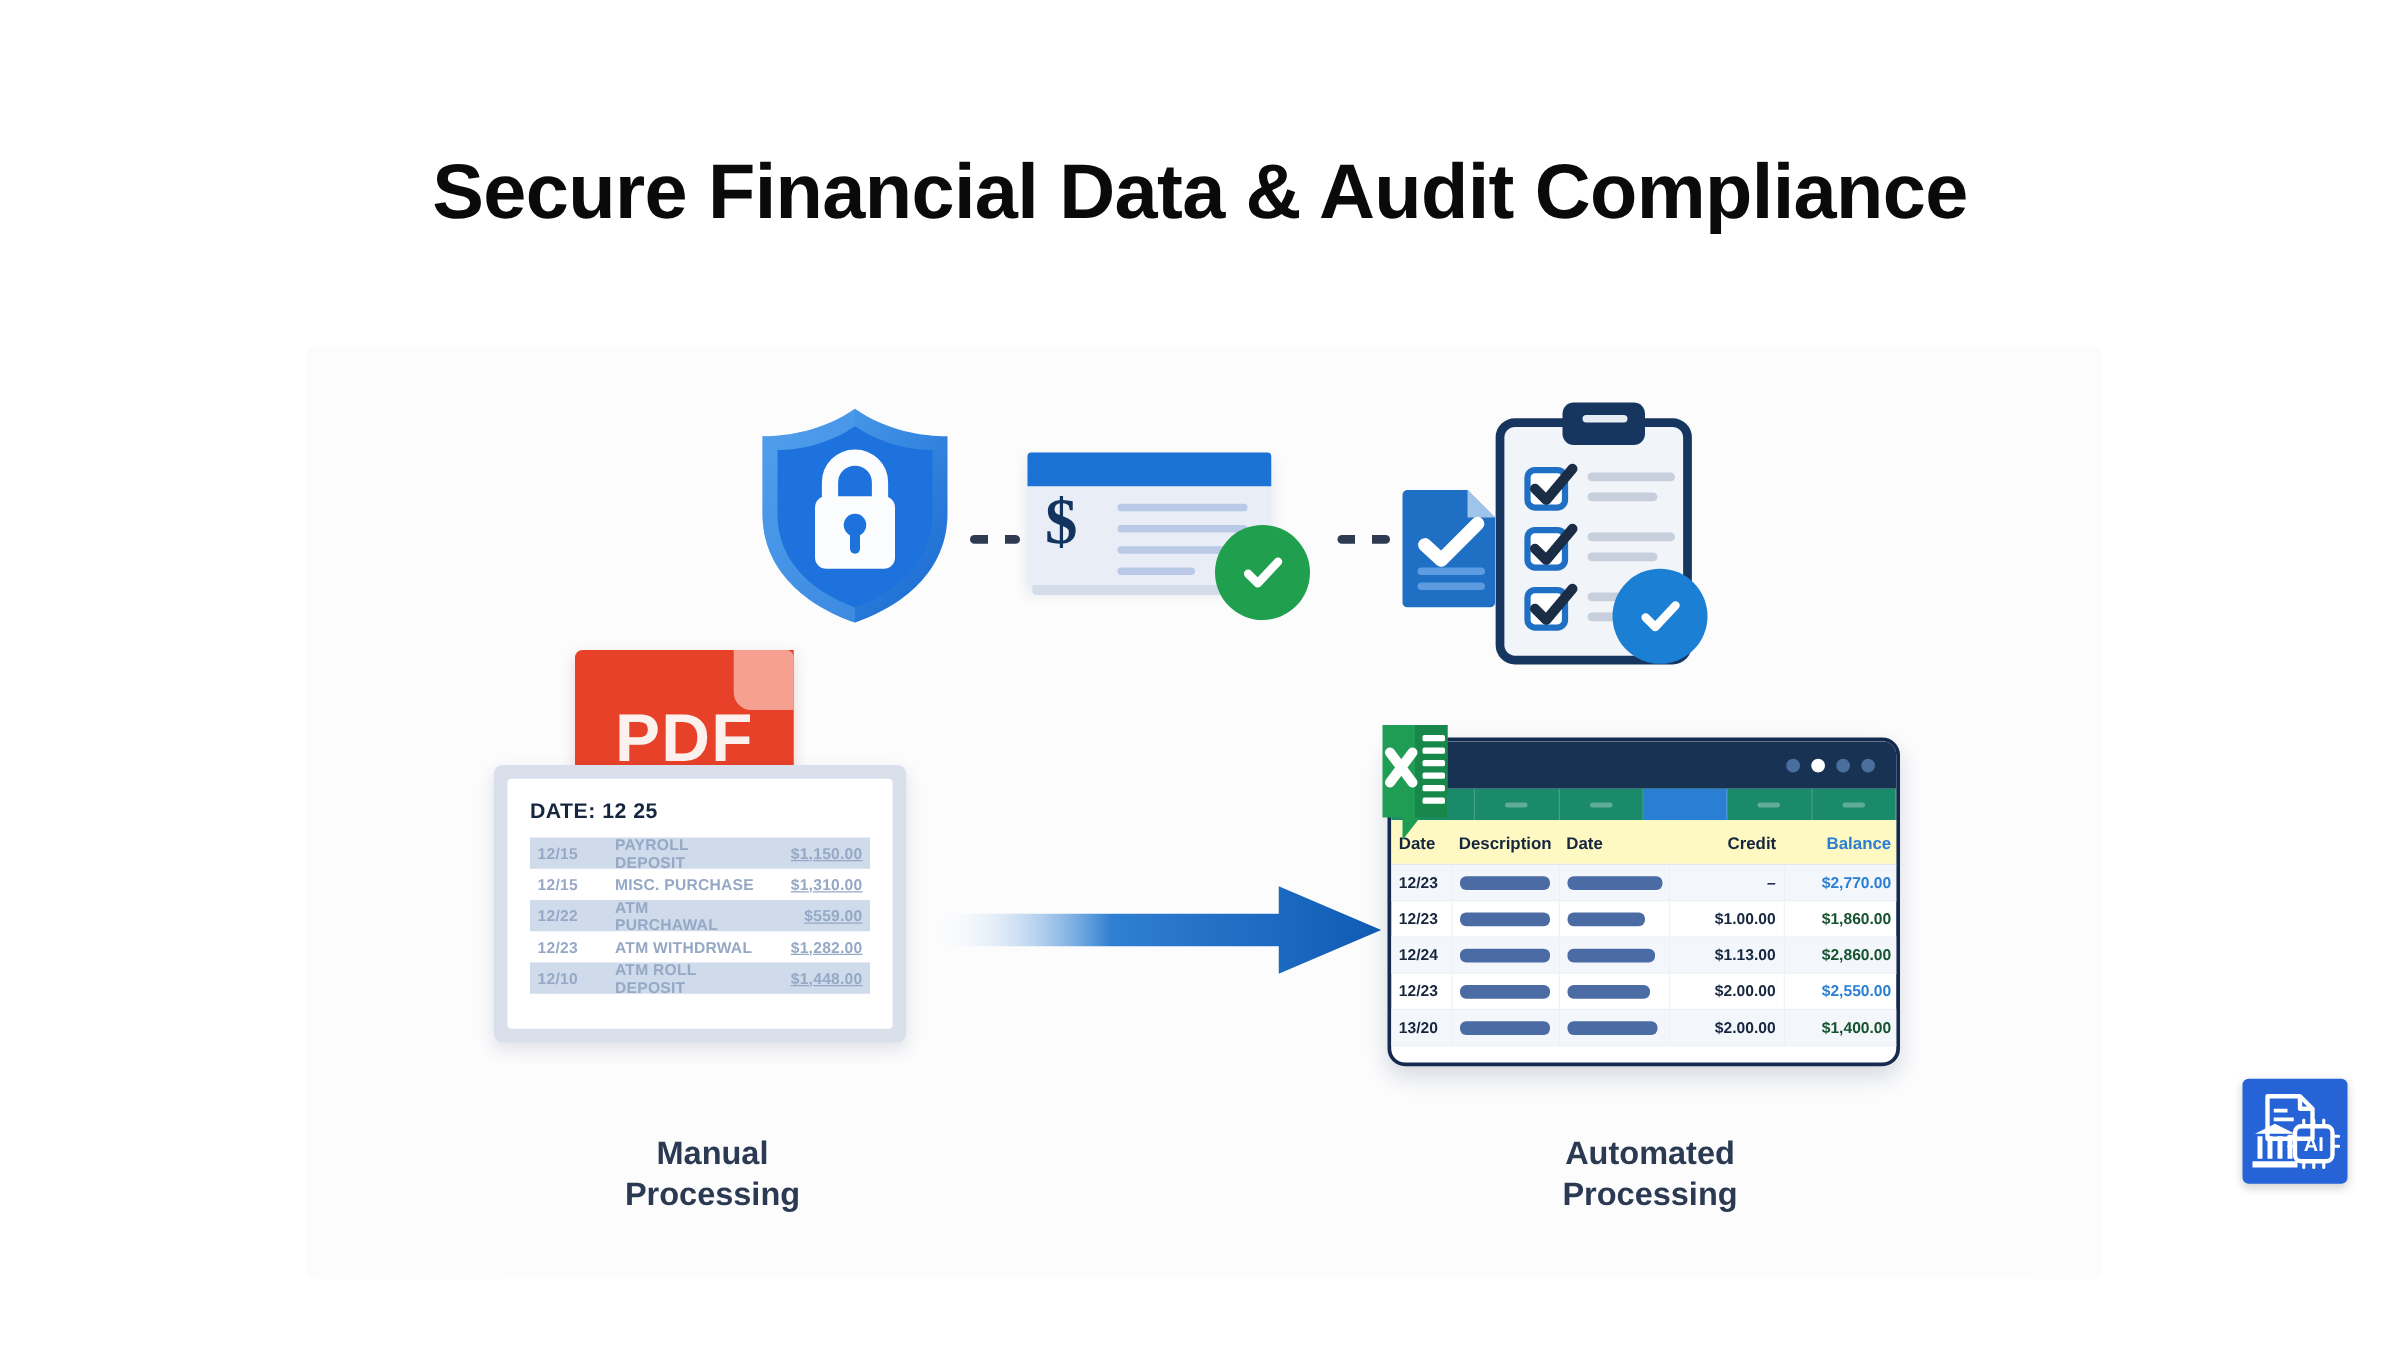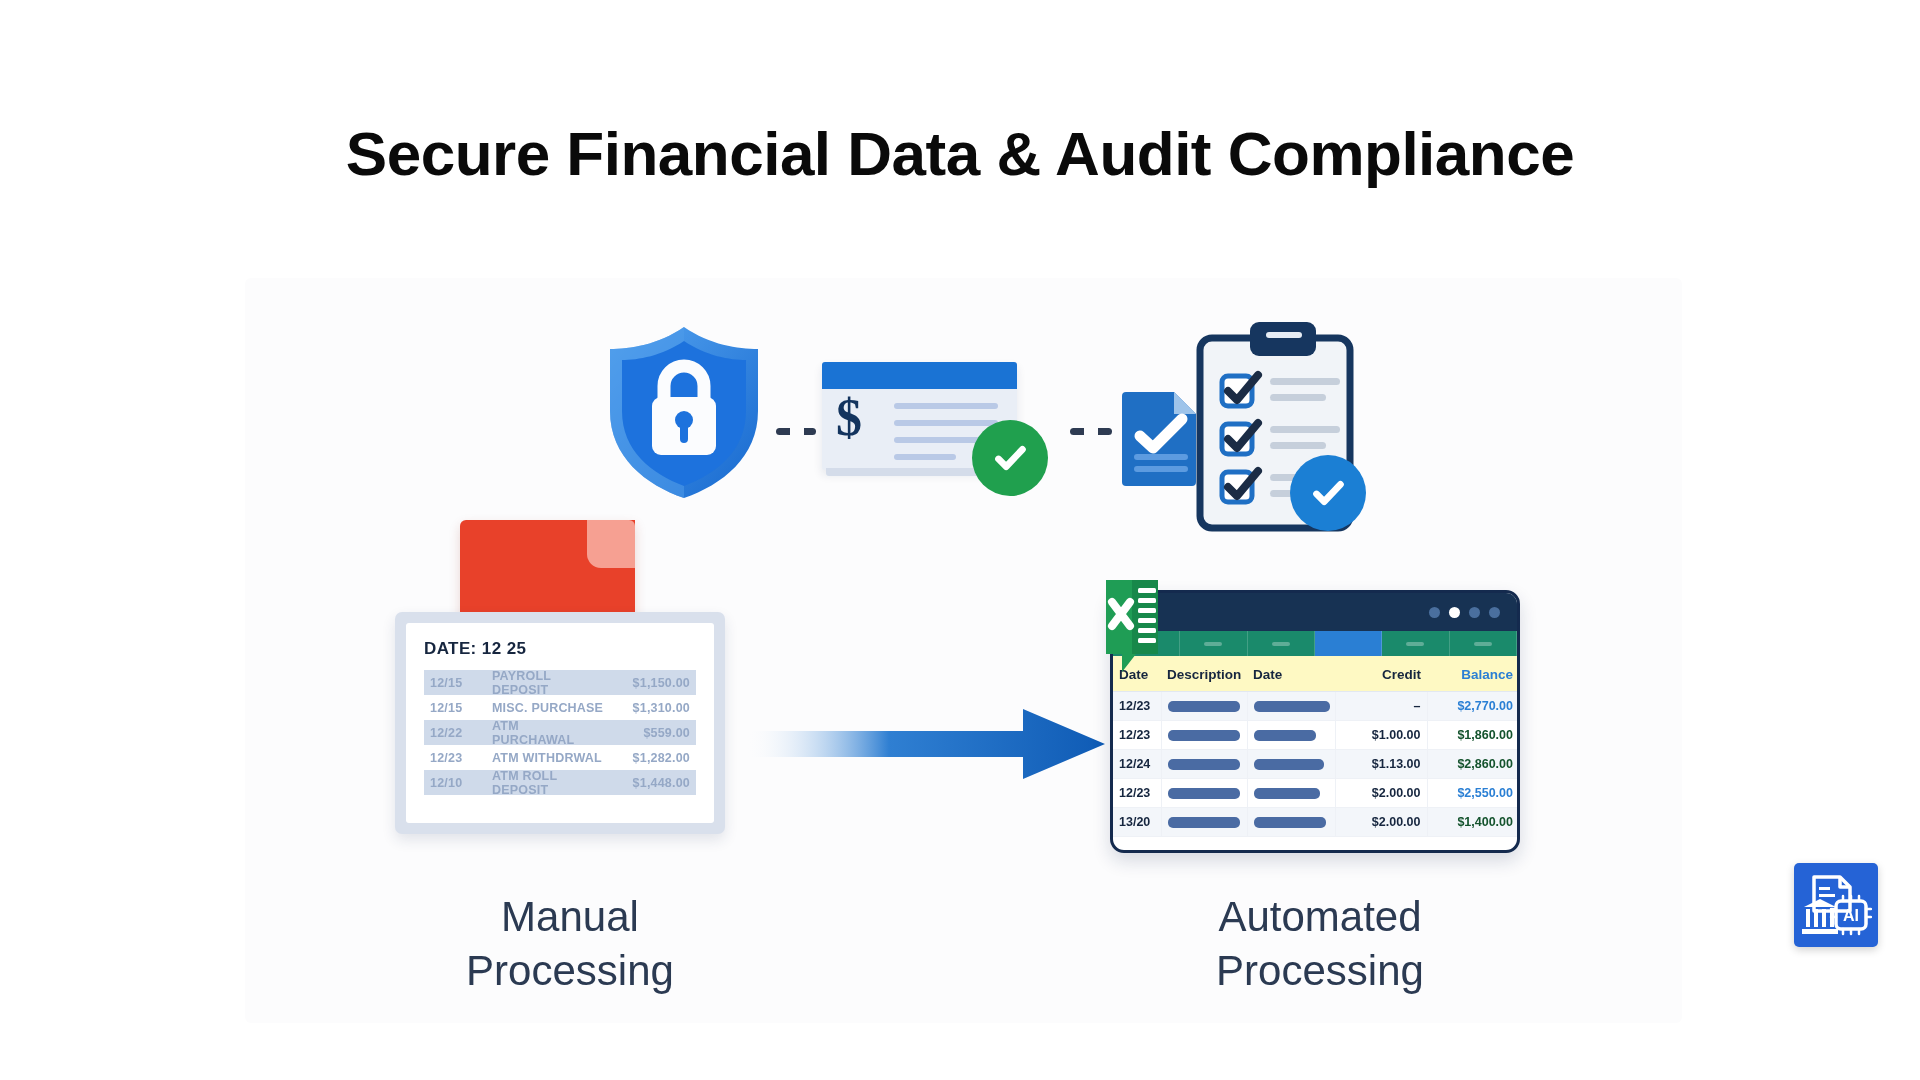--- a/index.html
+++ b/index.html
@@ -108,21 +108,21 @@
     font-size: 17px; font-weight: 700; color: #16263f; letter-spacing: .4px;
     margin-bottom: 11px;
   }
   .pdf-row {
     display: flex; align-items: center; height: 25px; padding: 0 6px;
     font-size: 12.5px; font-weight: 600; color: #95a8c6; letter-spacing: .2px;
   }
   .pdf-row.alt { background: #cfdaea; }
   .pdf-row .c-date { width: 62px; }
   .pdf-row .c-desc { flex: 1; }
-  .pdf-row .c-amt  { width: 86px; text-align: right; }
+  .pdf-row .c-amt  { width: 86px; text-align: right; text-decoration: underline; }
 
   
   #flow-arrow { position: absolute; left: 745px; top: 705px; width: 360px; height: 78px; }
 
   
   #auto-group { position: absolute; left: 1110px; top: 578px; width: 420px; height: 275px; }
   #sheet-window {
     position: absolute; left: 0; top: 12px; width: 410px; height: 263px;
     background: #ffffff; border-radius: 14px; overflow: hidden;
     border: 3px solid #142a4e;
@@ -160,21 +160,21 @@
   #sheet-table td.bal.hi { color: #2a7fd4; }
   .bar { display: block; height: 11px; border-radius: 5px; background: #4a6ba3; }
   .colw-date { width: 48px; } .colw-desc { width: 86px; }
   .colw-debit { width: 88px; } .colw-credit { width: 92px; } .colw-bal { width: 92px; }
 
   #excel-icon { position: absolute; left: -8px; top: 0px; width: 82px; height: 96px; z-index: 5; }
 
   
   .caption {
     position: absolute; text-align: center; width: 420px;
-    font-size: 42px; line-height: 1.28; font-weight: 400; color: #2b3a52;
+    font-size: 26px; line-height: 1.28; font-weight: 700; color: #2b3a52; margin-top: 16px;
   }
   #caption-manual { left: 360px; top: 890px; }
   #caption-auto   { left: 1110px; top: 890px; }
 
   
   #brand-logo {
     position: absolute; right: 42px; bottom: 22px; width: 84px; height: 84px;
     background: #2563d6; border-radius: 5px;
     display: flex; align-items: center; justify-content: center;
     box-shadow: 0 3px 8px rgba(0,0,0,.18);
@@ -273,20 +273,21 @@
       <svg viewBox="0 0 48 48" width="46" height="46">
         <path d="M12 25 L20 33 L37 15" fill="none" stroke="#ffffff" stroke-width="7" stroke-linecap="round" stroke-linejoin="round"></path>
       </svg>
     </div>
   </div>
 
   <div id="manual-group">
 
     <div id="pdf-badge">
       <div class="fold"></div>
+      <div class="pdf-text">PDF</div>
     </div>
 
     <div id="pdf-sheet">
       <div id="pdf-inner">
         <div id="pdf-date">DATE: 12 25</div>
 
         <div class="pdf-row alt">
           <span class="c-date">12/15</span>
           <span class="c-desc">PAYROLL DEPOSIT</span>
           <span class="c-amt">$1,150.00</span>

